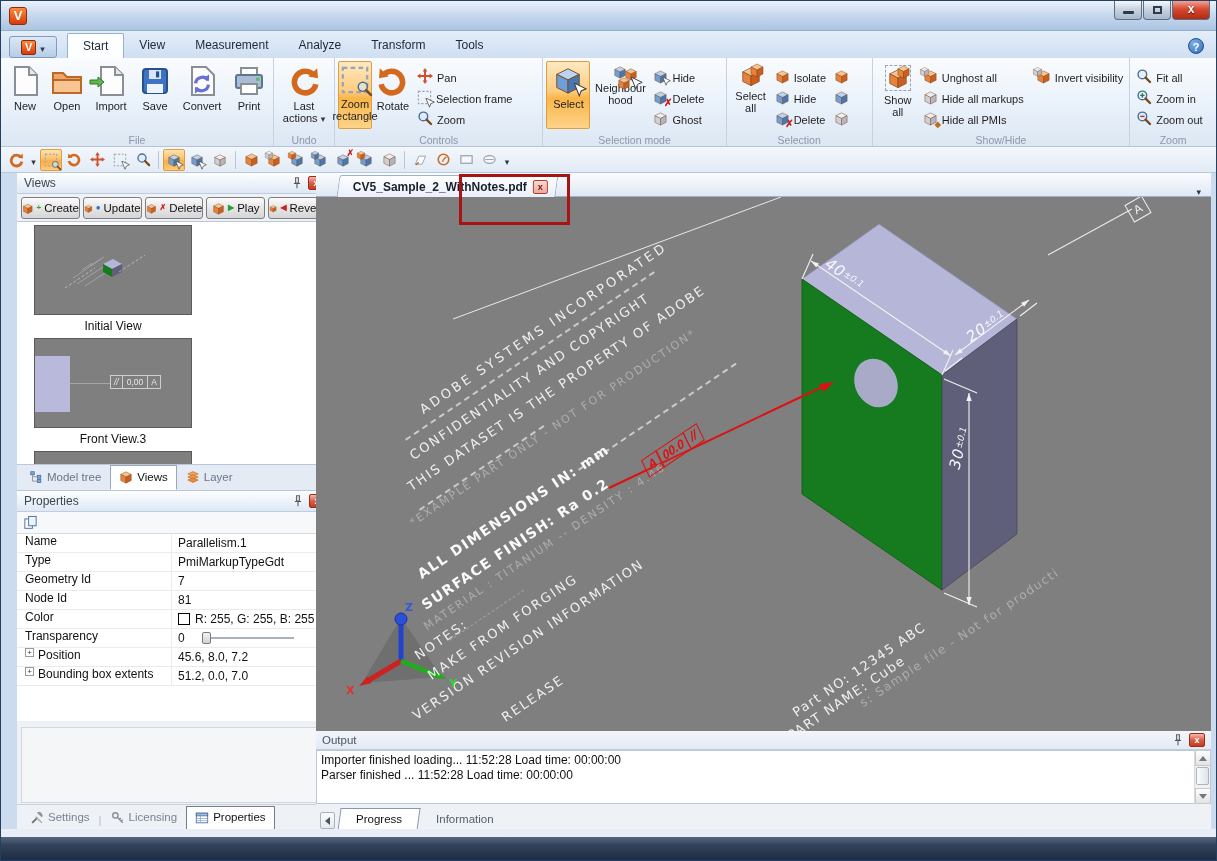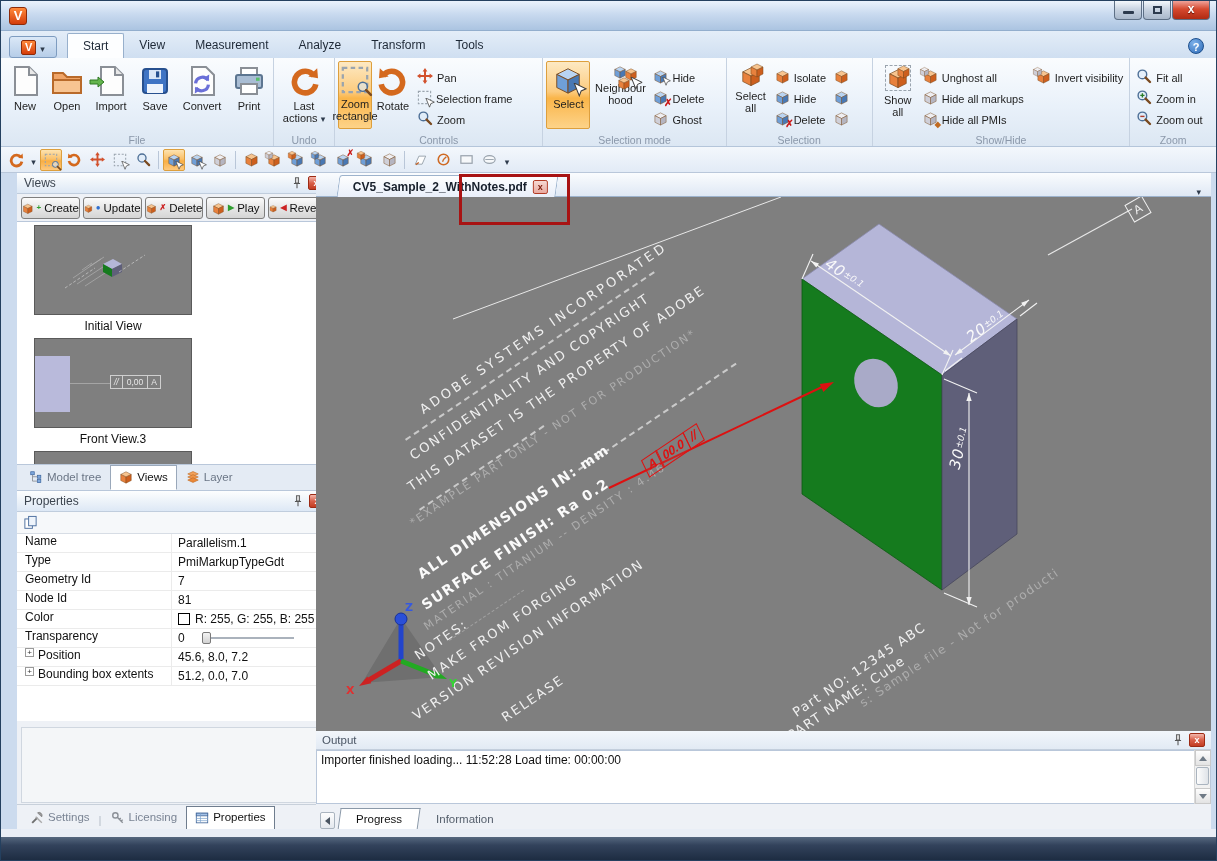--- a/index.html
+++ b/index.html
@@ -1045,20 +1045,21 @@
       <div class="outhead">
         <span>Output</span>
           <span style="flex:1"></span>
         <svg width="14" height="14">
             <use href="#s-pin"></use>
           </svg>
         <div class="redx">x</div>
       </div>
       <div class="outlog">
         <div>Importer finished loading... 11:52:28 Load time: 00:00:00</div>
+        <div>Parser finished ... 11:52:28 Load time: 00:00:00</div>
       </div>
       <div class="vscroll" style="top:19px;height:54px;right:1px">
         <div class="sarrow" style="top:0">
             <div class="tri-up"></div>
           </div>
         <div class="sthumb" style="top:17px;height:18px"></div>
         <div class="sarrow" style="bottom:0">
             <div class="tri-dn"></div>
           </div>
       </div>

